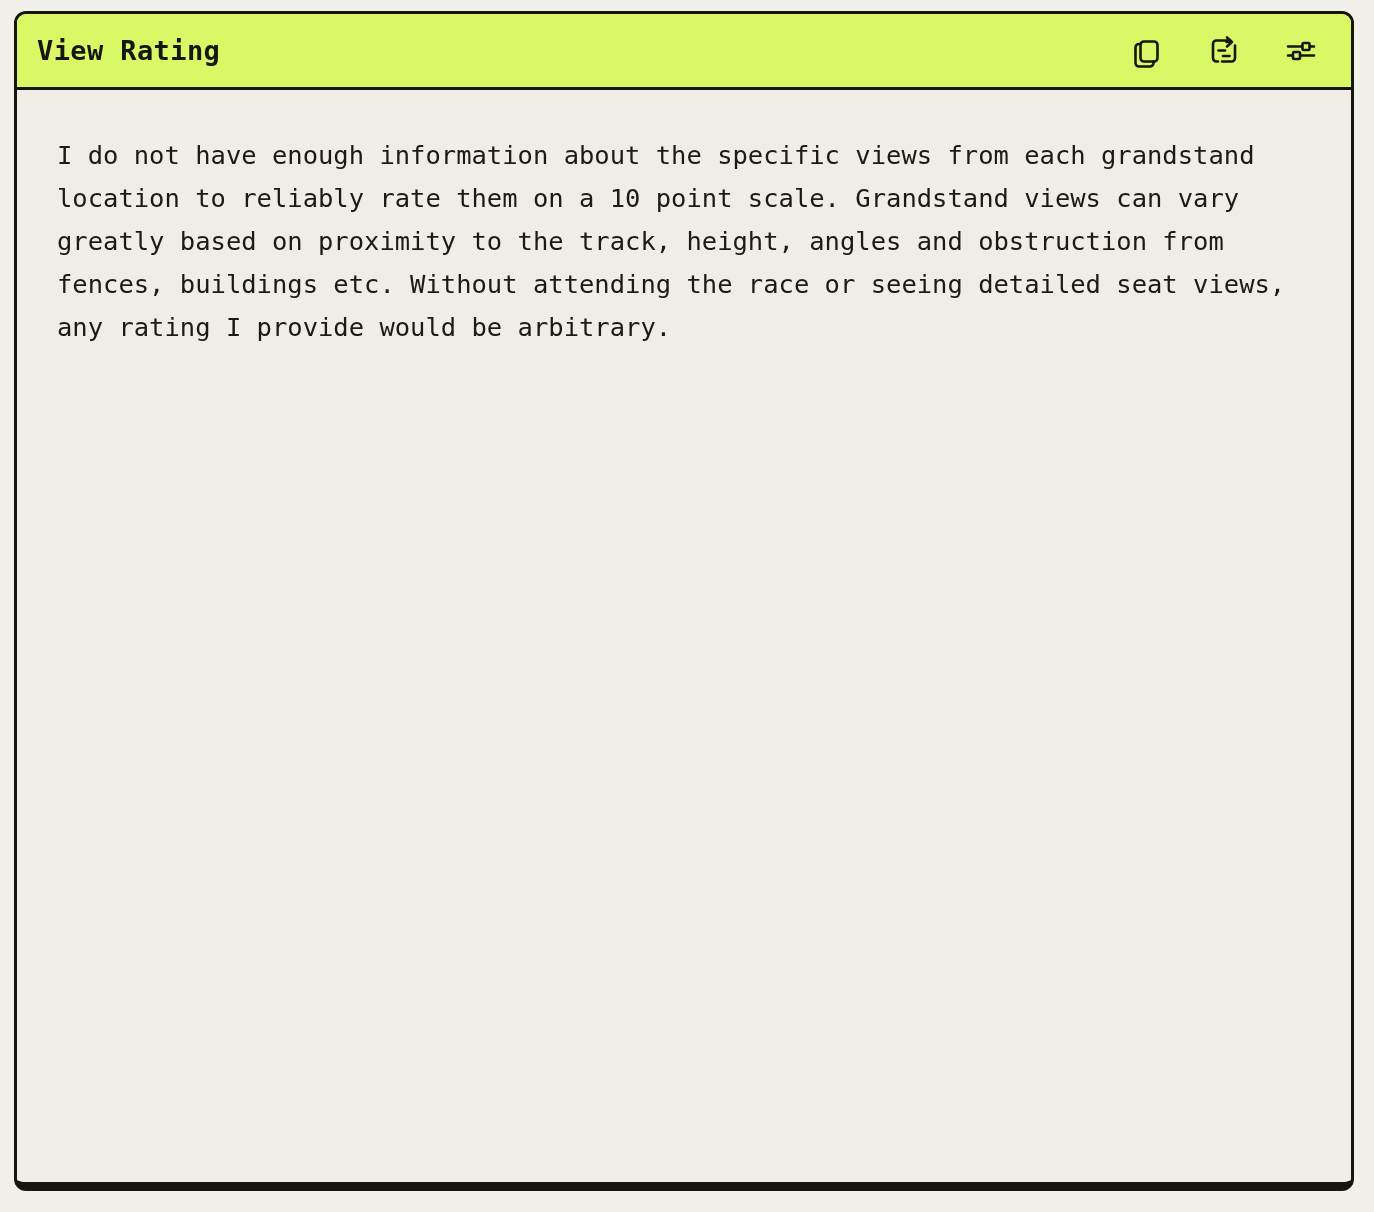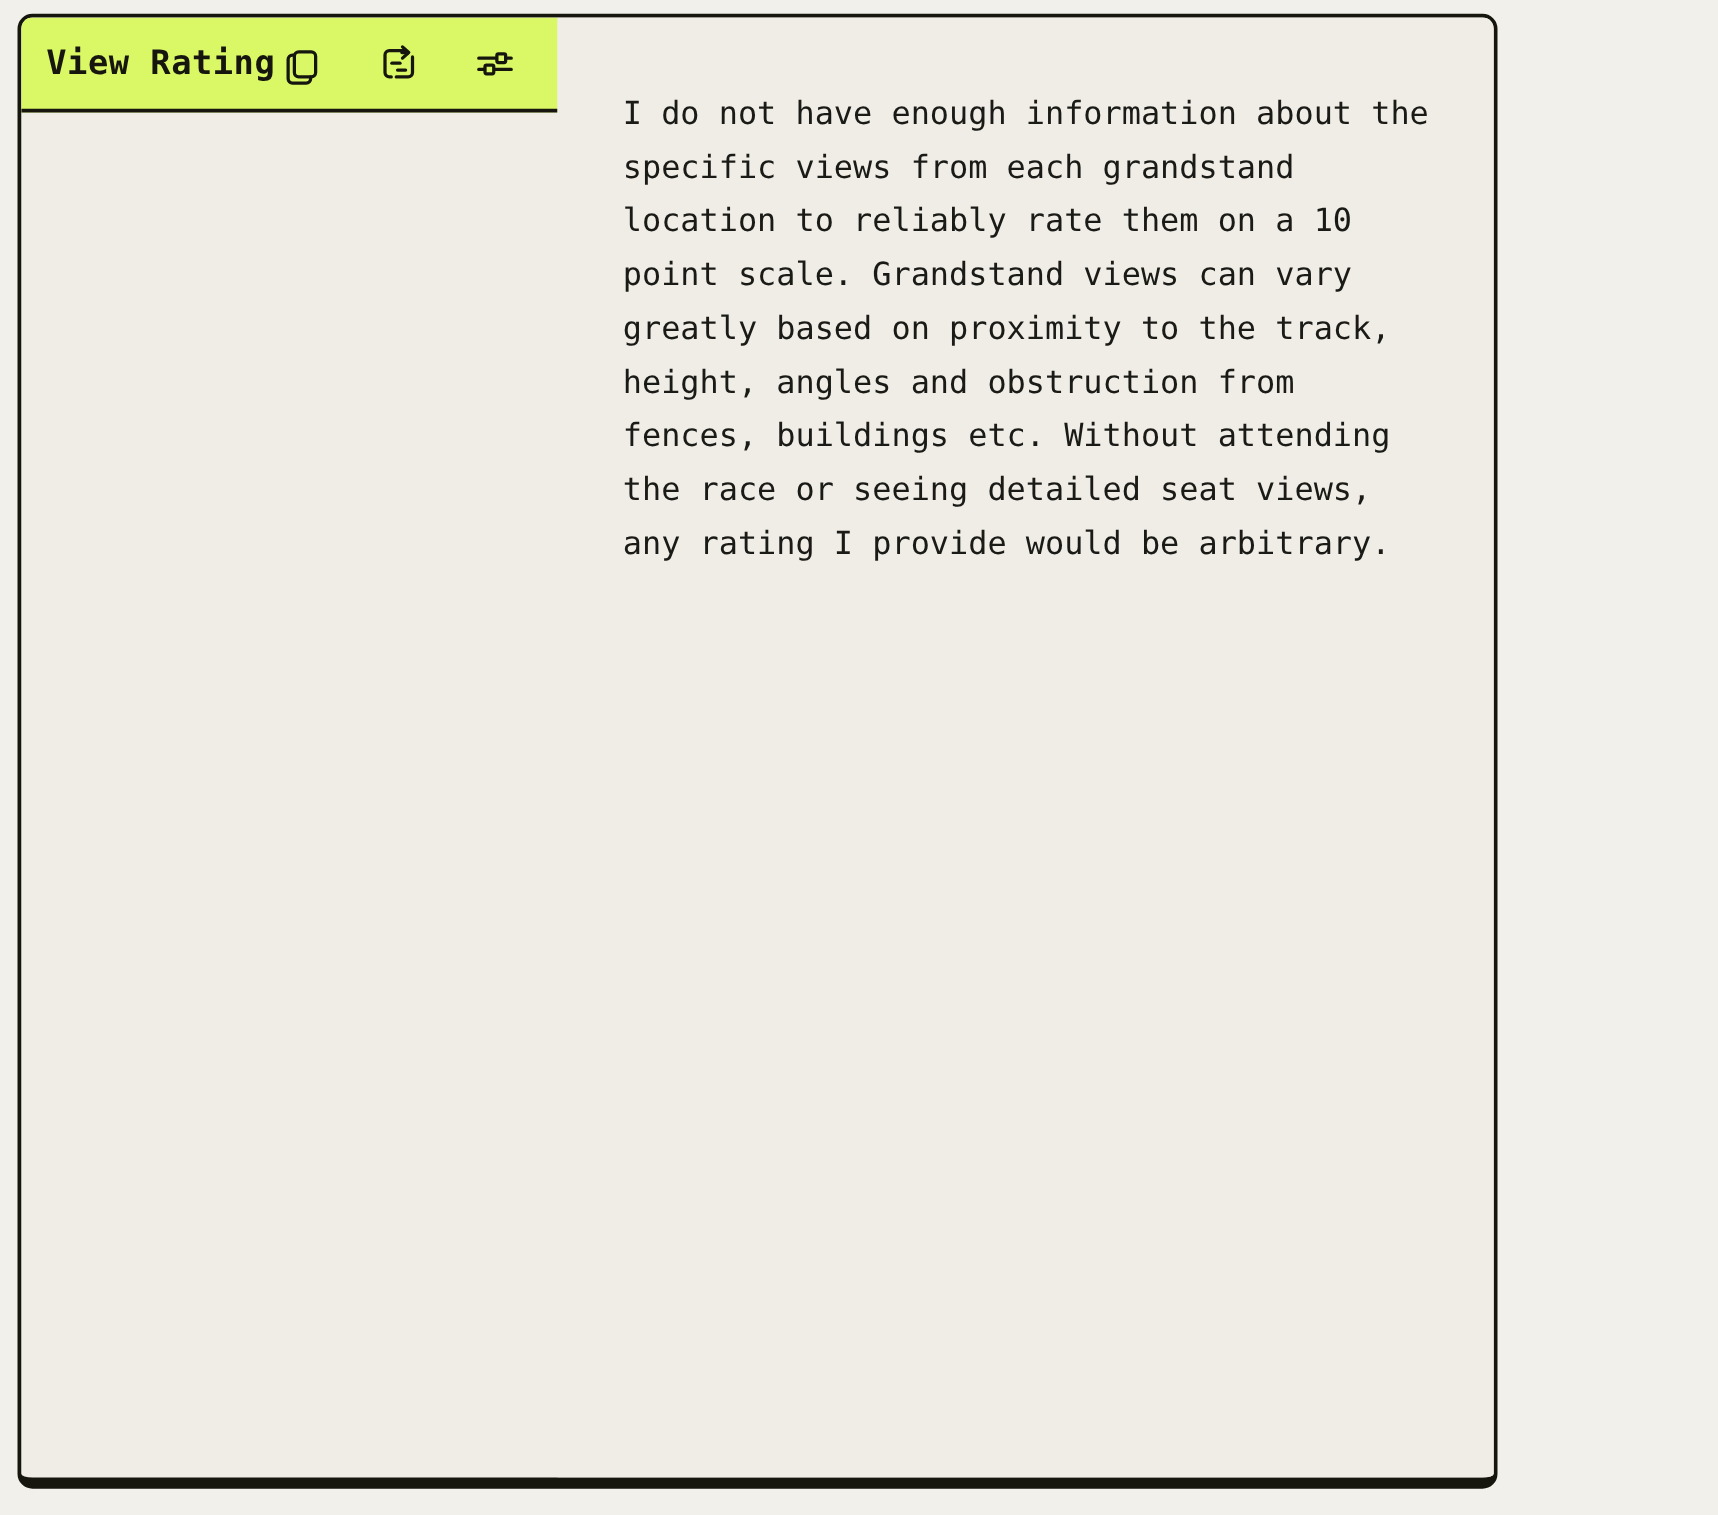--- a/index.html
+++ b/index.html
@@ -11,30 +11,30 @@
     height: 1212px;
     background: #f2f0ea;
     font-family: "DejaVu Sans Mono", "Liberation Mono", monospace;
     overflow: hidden;
   }
 
   #app-card {
     position: absolute;
     left: 14px;
     top: 11px;
-    width: 1184px;
+    width: 1340px;
     height: 1180px;
     box-sizing: border-box;
     border: 3px solid #16160f;
     border-bottom-width: 9px;
     border-radius: 12px;
     background: #f0ede6;
     overflow: hidden;
     display: flex;
-    flex-direction: row;
+    flex-direction: column;
   }
 
   
   #title-bar {
     flex: 0 0 auto;
     height: 76px;
     background: #daf866;
     border-bottom: 3px solid #16160f;
     display: flex;
     align-items: center;
@@ -84,21 +84,21 @@
 
   #response-text {
     font-family: "DejaVu Sans Mono", "Liberation Mono", monospace;
     font-size: 25.5px;
     line-height: 43px;
     color: #1a1a16;
     letter-spacing: 0px;
     white-space: pre-wrap;
     word-break: normal;
     max-width: 1290px;
-    margin: 16px;
+    margin: 4px;
   }
 </style>
 </head>
 <body>
 
 <div id="app-card">
 
   <div id="title-bar">
 
     <div id="page-title">View Rating</div>

